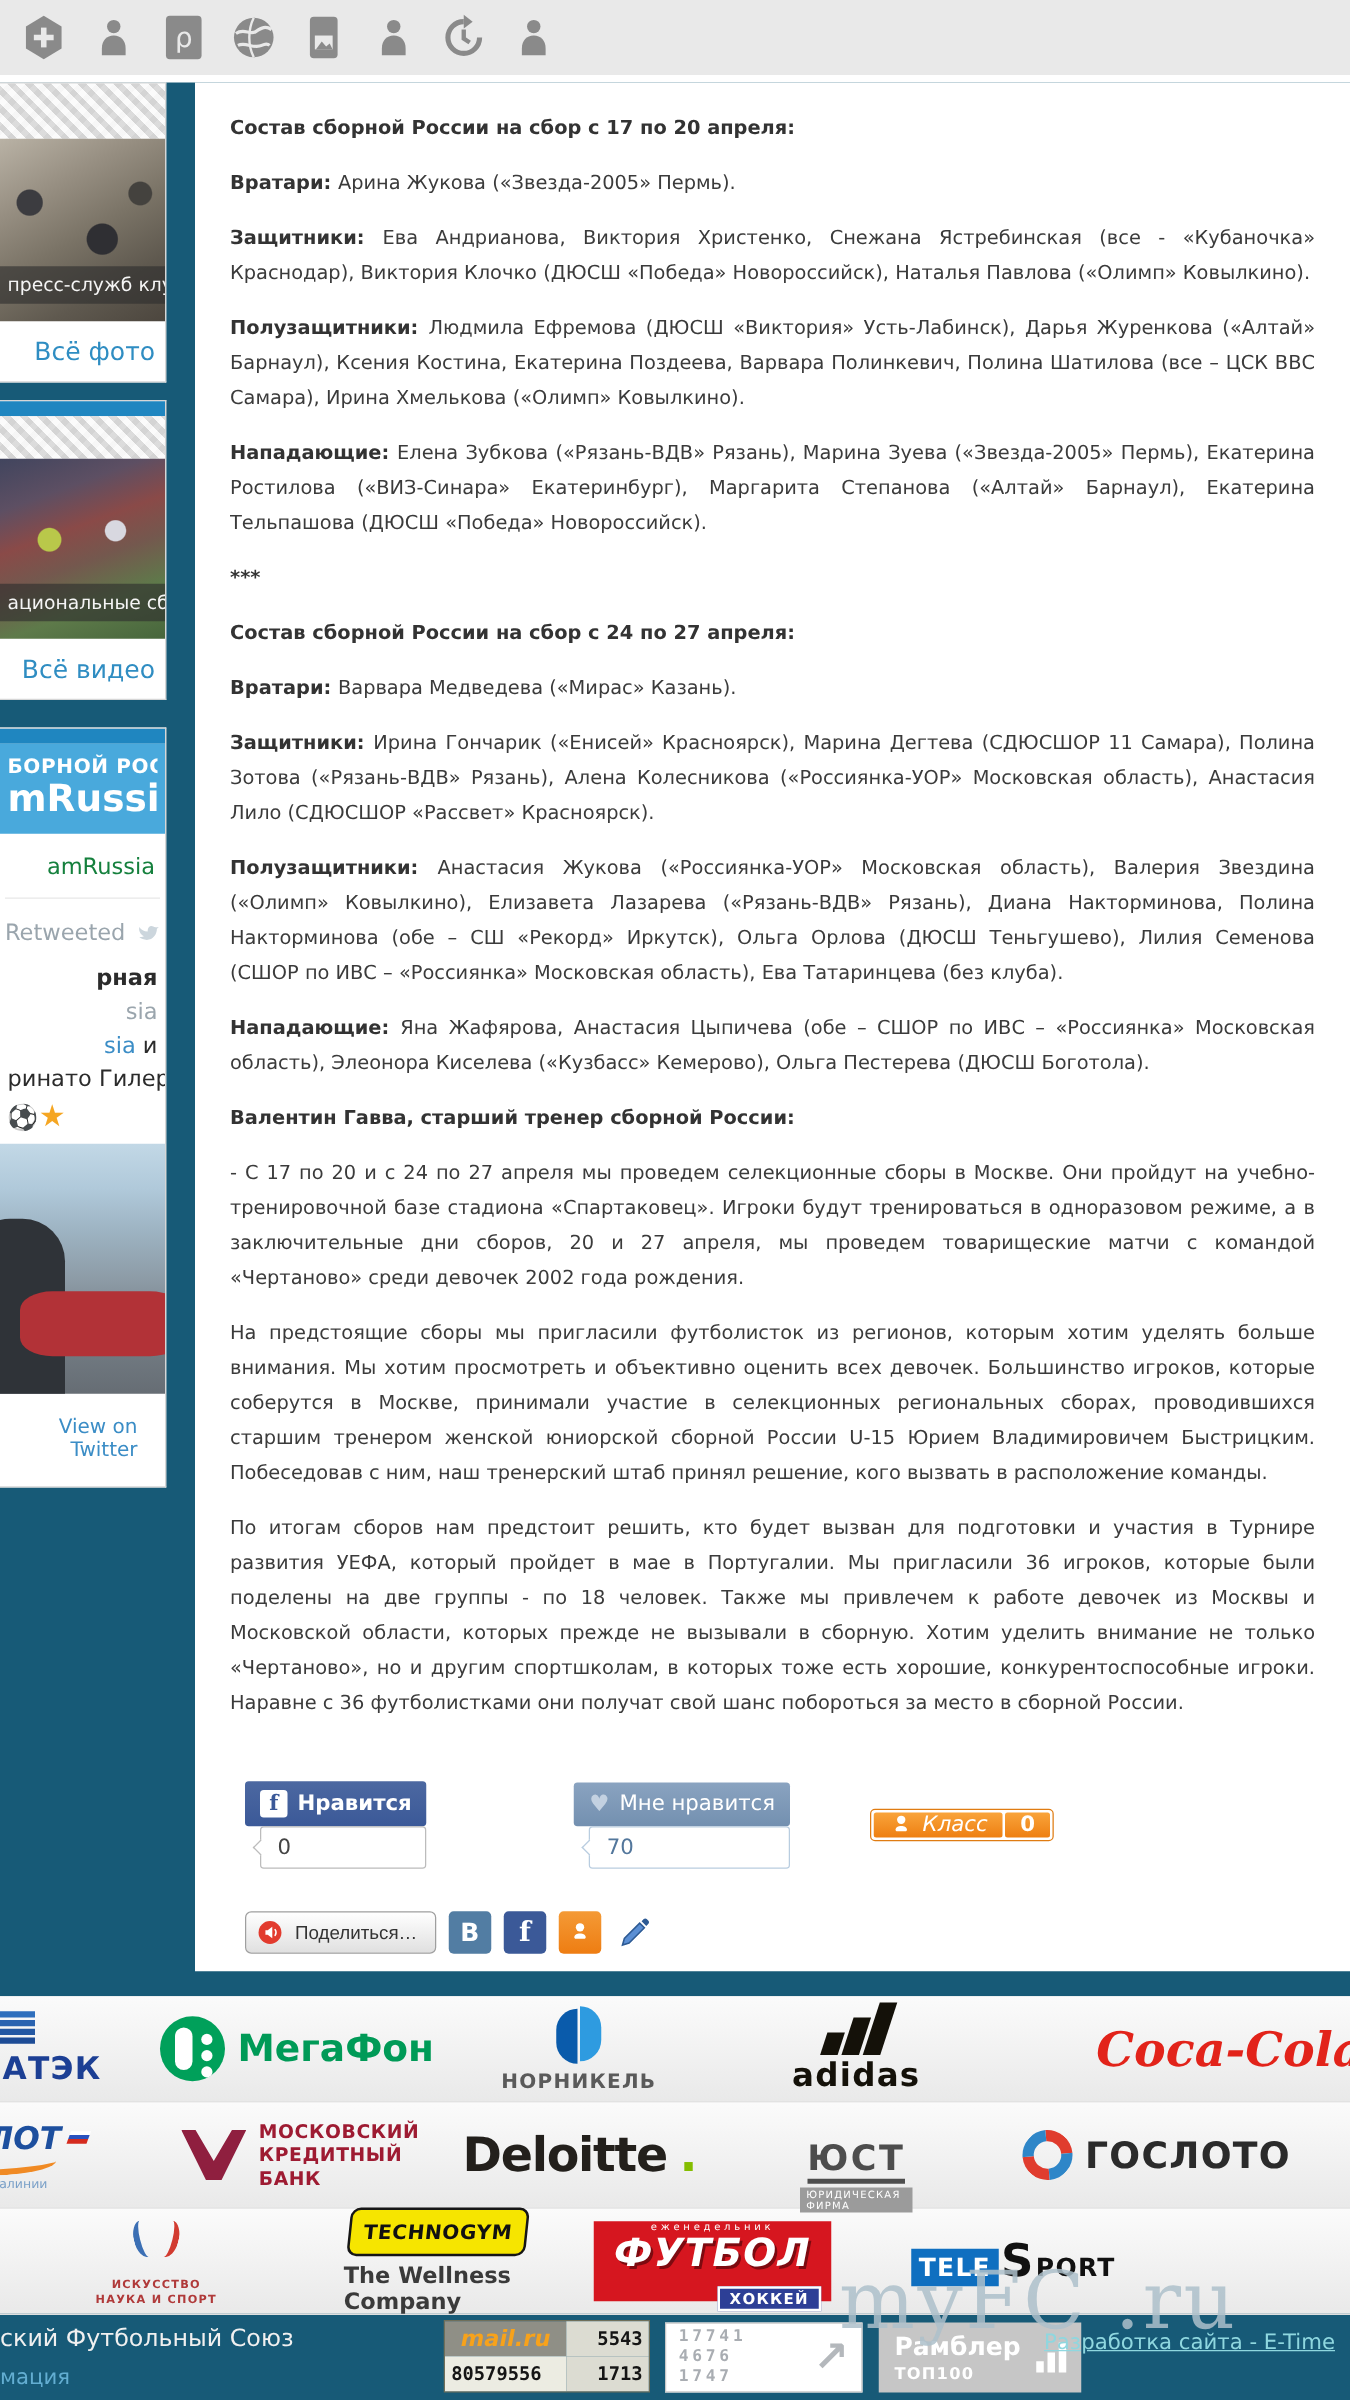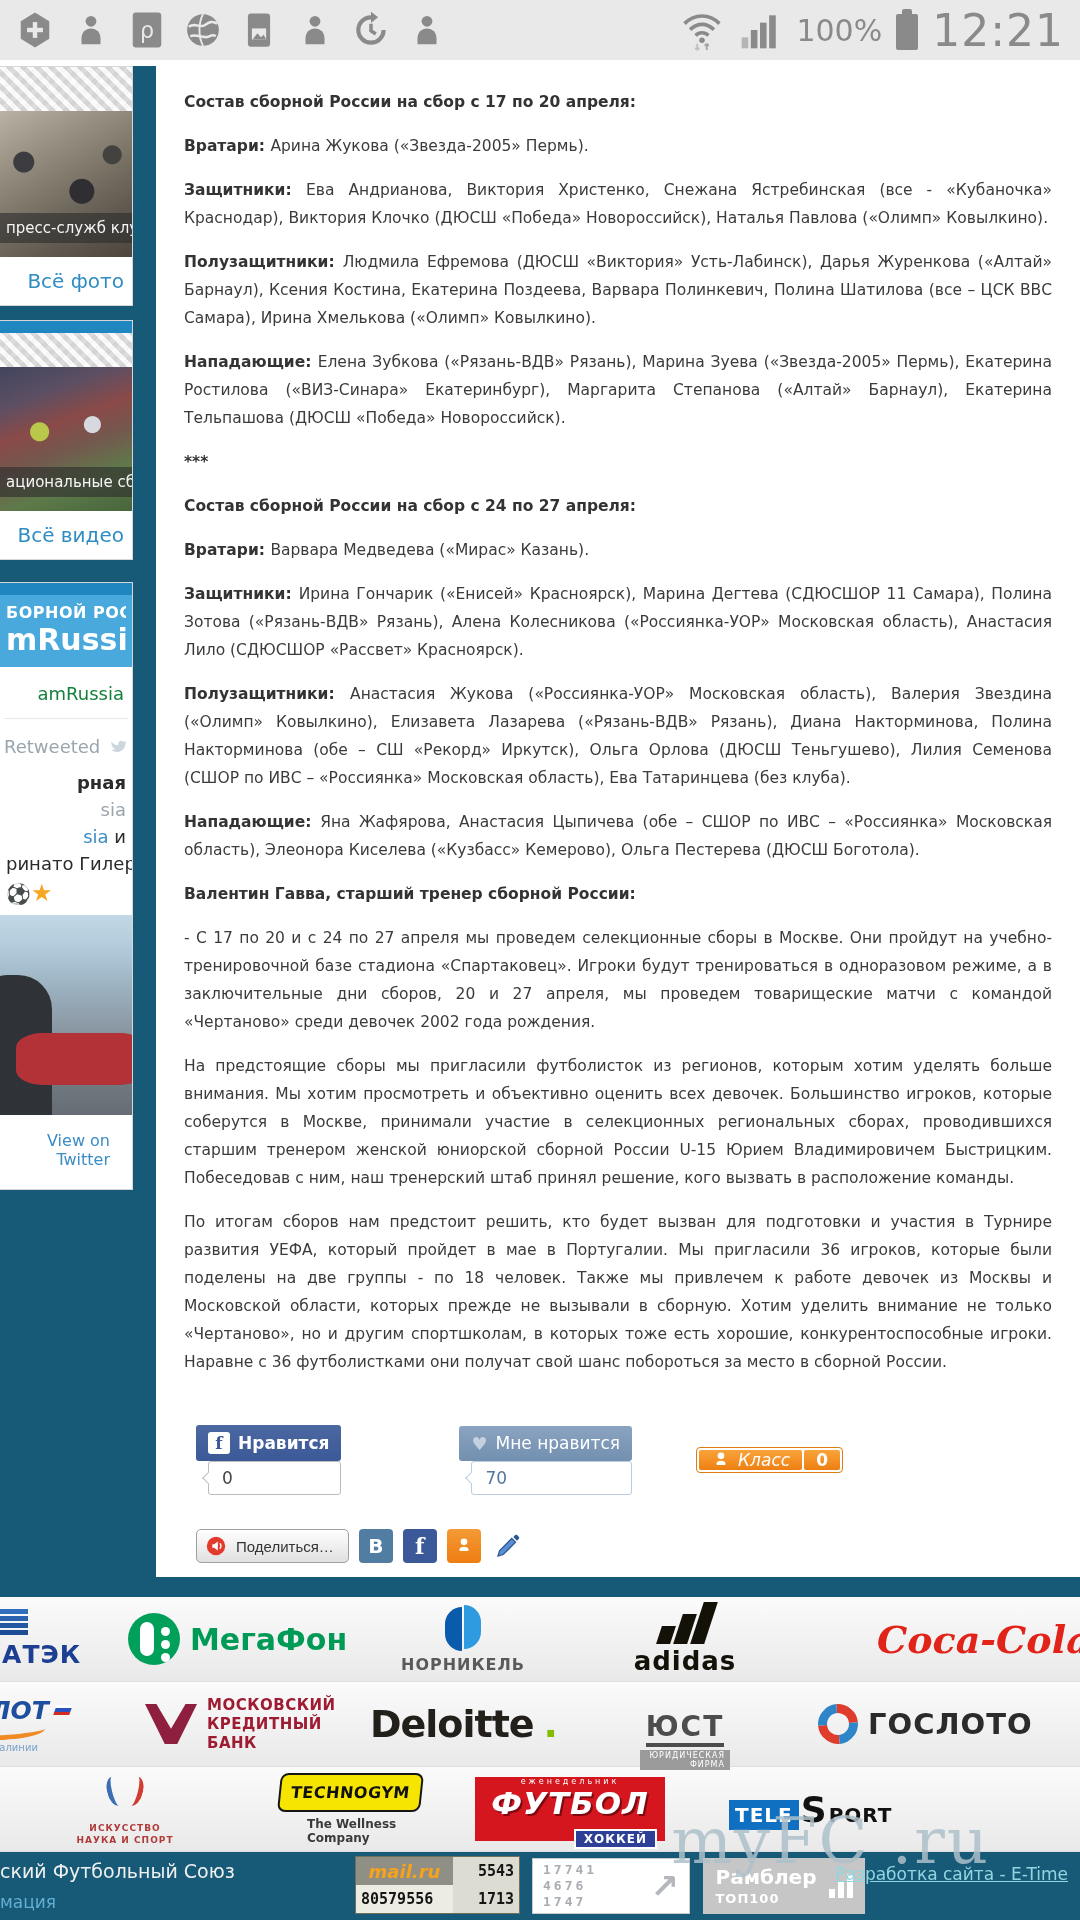--- a/index.html
+++ b/index.html
@@ -103,21 +103,21 @@
   .mini.vk-sq{background:#527da3;font-size:20px;}
   .mini.fb-sq{background:#3b5998;font-family:"DejaVu Serif",serif;font-size:22px;}
   .mini.ok-sq{background:linear-gradient(#f49a36,#ee7d12);}
   .mini.pen-sq{background:transparent;}
 
   
   .sponsors{position:absolute;top:1597px;left:0;width:1080px;height:253px;background:#f0f0f0;}
   .sp-row{height:84px;display:flex;align-items:center;background:linear-gradient(#fbfbfb,#e9e9e9);
      border-bottom:1px solid #dedede;overflow:visible;}
   .sp{display:flex;align-items:center;gap:10px;flex:none;}
-  .col{display:flex;flex-direction:column;align-items:center;text-align:right;}
+  .col{display:flex;flex-direction:column;align-items:center;}
 
   .novatek{width:120px;margin-left:-18px;flex-direction:column;align-items:flex-start;gap:3px;}
   .nv-stripes i{display:block;width:46px;height:5px;margin-bottom:2px;background:#2f6fbd;}
   .nv-stripes i:nth-child(2){background:#2a63b0;} .nv-stripes i:nth-child(3){background:#2458a3;}
   .nv-stripes i:nth-child(4){background:#1e4c96;}
   .nv-text{font-size:25px;font-weight:800;color:#1c3f94;letter-spacing:1px;}
 
   .megafon{width:230px;margin-left:26px;}
   .mf-circle{width:52px;height:52px;border-radius:50%;background:#00a05a;position:relative;flex:none;}
   .mf-circle::before{content:"";position:absolute;left:12px;top:9px;width:14px;height:34px;
@@ -171,21 +171,21 @@
 
   .inis{width:140px;margin-left:55px;flex-direction:column;gap:16px;}
   .inis-figs{display:flex;align-items:flex-end;gap:2px;height:34px;}
   .inis-f1{width:12px;height:30px;border-left:5px solid #3b6fb4;border-radius:50%;transform:rotate(-14deg);}
   .inis-f2{width:12px;height:30px;border-right:5px solid #d23b30;border-radius:50%;transform:rotate(14deg);}
   .inis-text{font-size:9px;font-weight:700;color:#b03a3a;letter-spacing:1px;line-height:12px;text-align:center;}
 
   .technogym{width:150px;margin-left:80px;flex-direction:column;gap:5px;}
   .tg-box{background:#f6e500;border:2px solid #161616;border-radius:8px;padding:8px 10px;
      transform:skewX(-6deg);font-size:16px;font-weight:800;color:#111;letter-spacing:.5px;}
-  .tg-sub{font-size:12px;font-weight:700;color:#3a3a3a;margin-left:32px;}
+  .tg-sub{font-size:18px;font-weight:700;color:#3a3a3a;}
 
   .futbol{width:190px;margin-left:50px;}
   .fb-box{position:relative;background:#d6161f;width:190px;height:64px;box-sizing:border-box;
      padding-top:0;text-align:center;}
   .fb-top{font-size:8px;color:#fff;letter-spacing:3px;display:block;}
   .fb-name{font-size:31px;font-weight:800;font-style:italic;color:#fff;letter-spacing:1px;line-height:34px;
      text-shadow:2px 2px 0 #7d0a10;}
   .fb-sub{position:absolute;right:8px;bottom:-8px;background:#2d3f96;border:2px solid #fff;color:#fff;
      font-size:12px;font-weight:700;padding:1px 8px;letter-spacing:1px;}
   .telesport{width:170px;margin-left:45px;align-items:baseline;gap:0;padding-left:19px;}
@@ -260,39 +260,20 @@
       <svg viewBox="0 0 24 24">
         <path d="M20 12a8 8 0 11-8-8" stroke="#8a8a8a" stroke-width="2.6" fill="none"></path>
         <path d="M12 0.5l4.5 3.5L12 7.5z" fill="#8a8a8a"></path>
         <path d="M12 8v4.5l3 2" stroke="#8a8a8a" stroke-width="2.2" fill="none"></path>
       </svg>
       <svg viewBox="0 0 24 24">
         <circle cx="12" cy="6.5" r="3.4" fill="#8a8a8a"></circle>
         <path d="M12 11c-3.6 0-6 2.6-6 6.5V21h12v-3.5c0-3.9-2.4-6.5-6-6.5z" fill="#8a8a8a"></path>
       </svg>
     </div>
-    <div class="sb-right">
-      <svg width="44" height="44" viewBox="0 0 24 24">
-        <path d="M2.5 8.5c5.5-5.5 13.5-5.5 19 0" stroke="#8a8a8a" stroke-width="2" fill="none"></path>
-        <path d="M5.5 11.8c4-3.8 9-3.8 13 0" stroke="#8a8a8a" stroke-width="2" fill="none"></path>
-        <path d="M8.5 15c2-2 5-2 7 0" stroke="#8a8a8a" stroke-width="2" fill="none"></path>
-        <circle cx="12" cy="17.6" r="1.5" fill="#8a8a8a"></circle>
-        <path d="M9.4 19.5v3.4M9.4 22.9l-1.1-1.1M9.4 22.9l1.1-1.1" stroke="#c0c0c0" stroke-width="1"></path>
-        <path d="M14.6 22.9v-3.4M14.6 19.5l-1.1 1.1M14.6 19.5l1.1 1.1" stroke="#a5a5a5" stroke-width="1"></path>
-      </svg>
-      <svg width="44" height="44" viewBox="0 0 24 24">
-        <rect x="2" y="16" width="3.6" height="6" fill="#b5b5b5"></rect>
-        <rect x="7" y="12" width="3.6" height="10" fill="#8a8a8a"></rect>
-        <rect x="12" y="8" width="3.6" height="14" fill="#8a8a8a"></rect>
-        <rect x="17" y="4" width="3.6" height="18" fill="#8a8a8a"></rect>
-      </svg>
-      <span class="pct">100%</span>
-      <span class="batt"></span>
-      <span class="time">12:21</span>
-    </div>
   </div>
 
   <div class="top-strip"></div>
 
   <aside class="sidebar">
     <div class="widget">
       <div class="stripe-head"></div>
       <div class="thumb photo-thumb">
         <div class="thumb-caption">пресс-служб клубов</div>
       </div>

